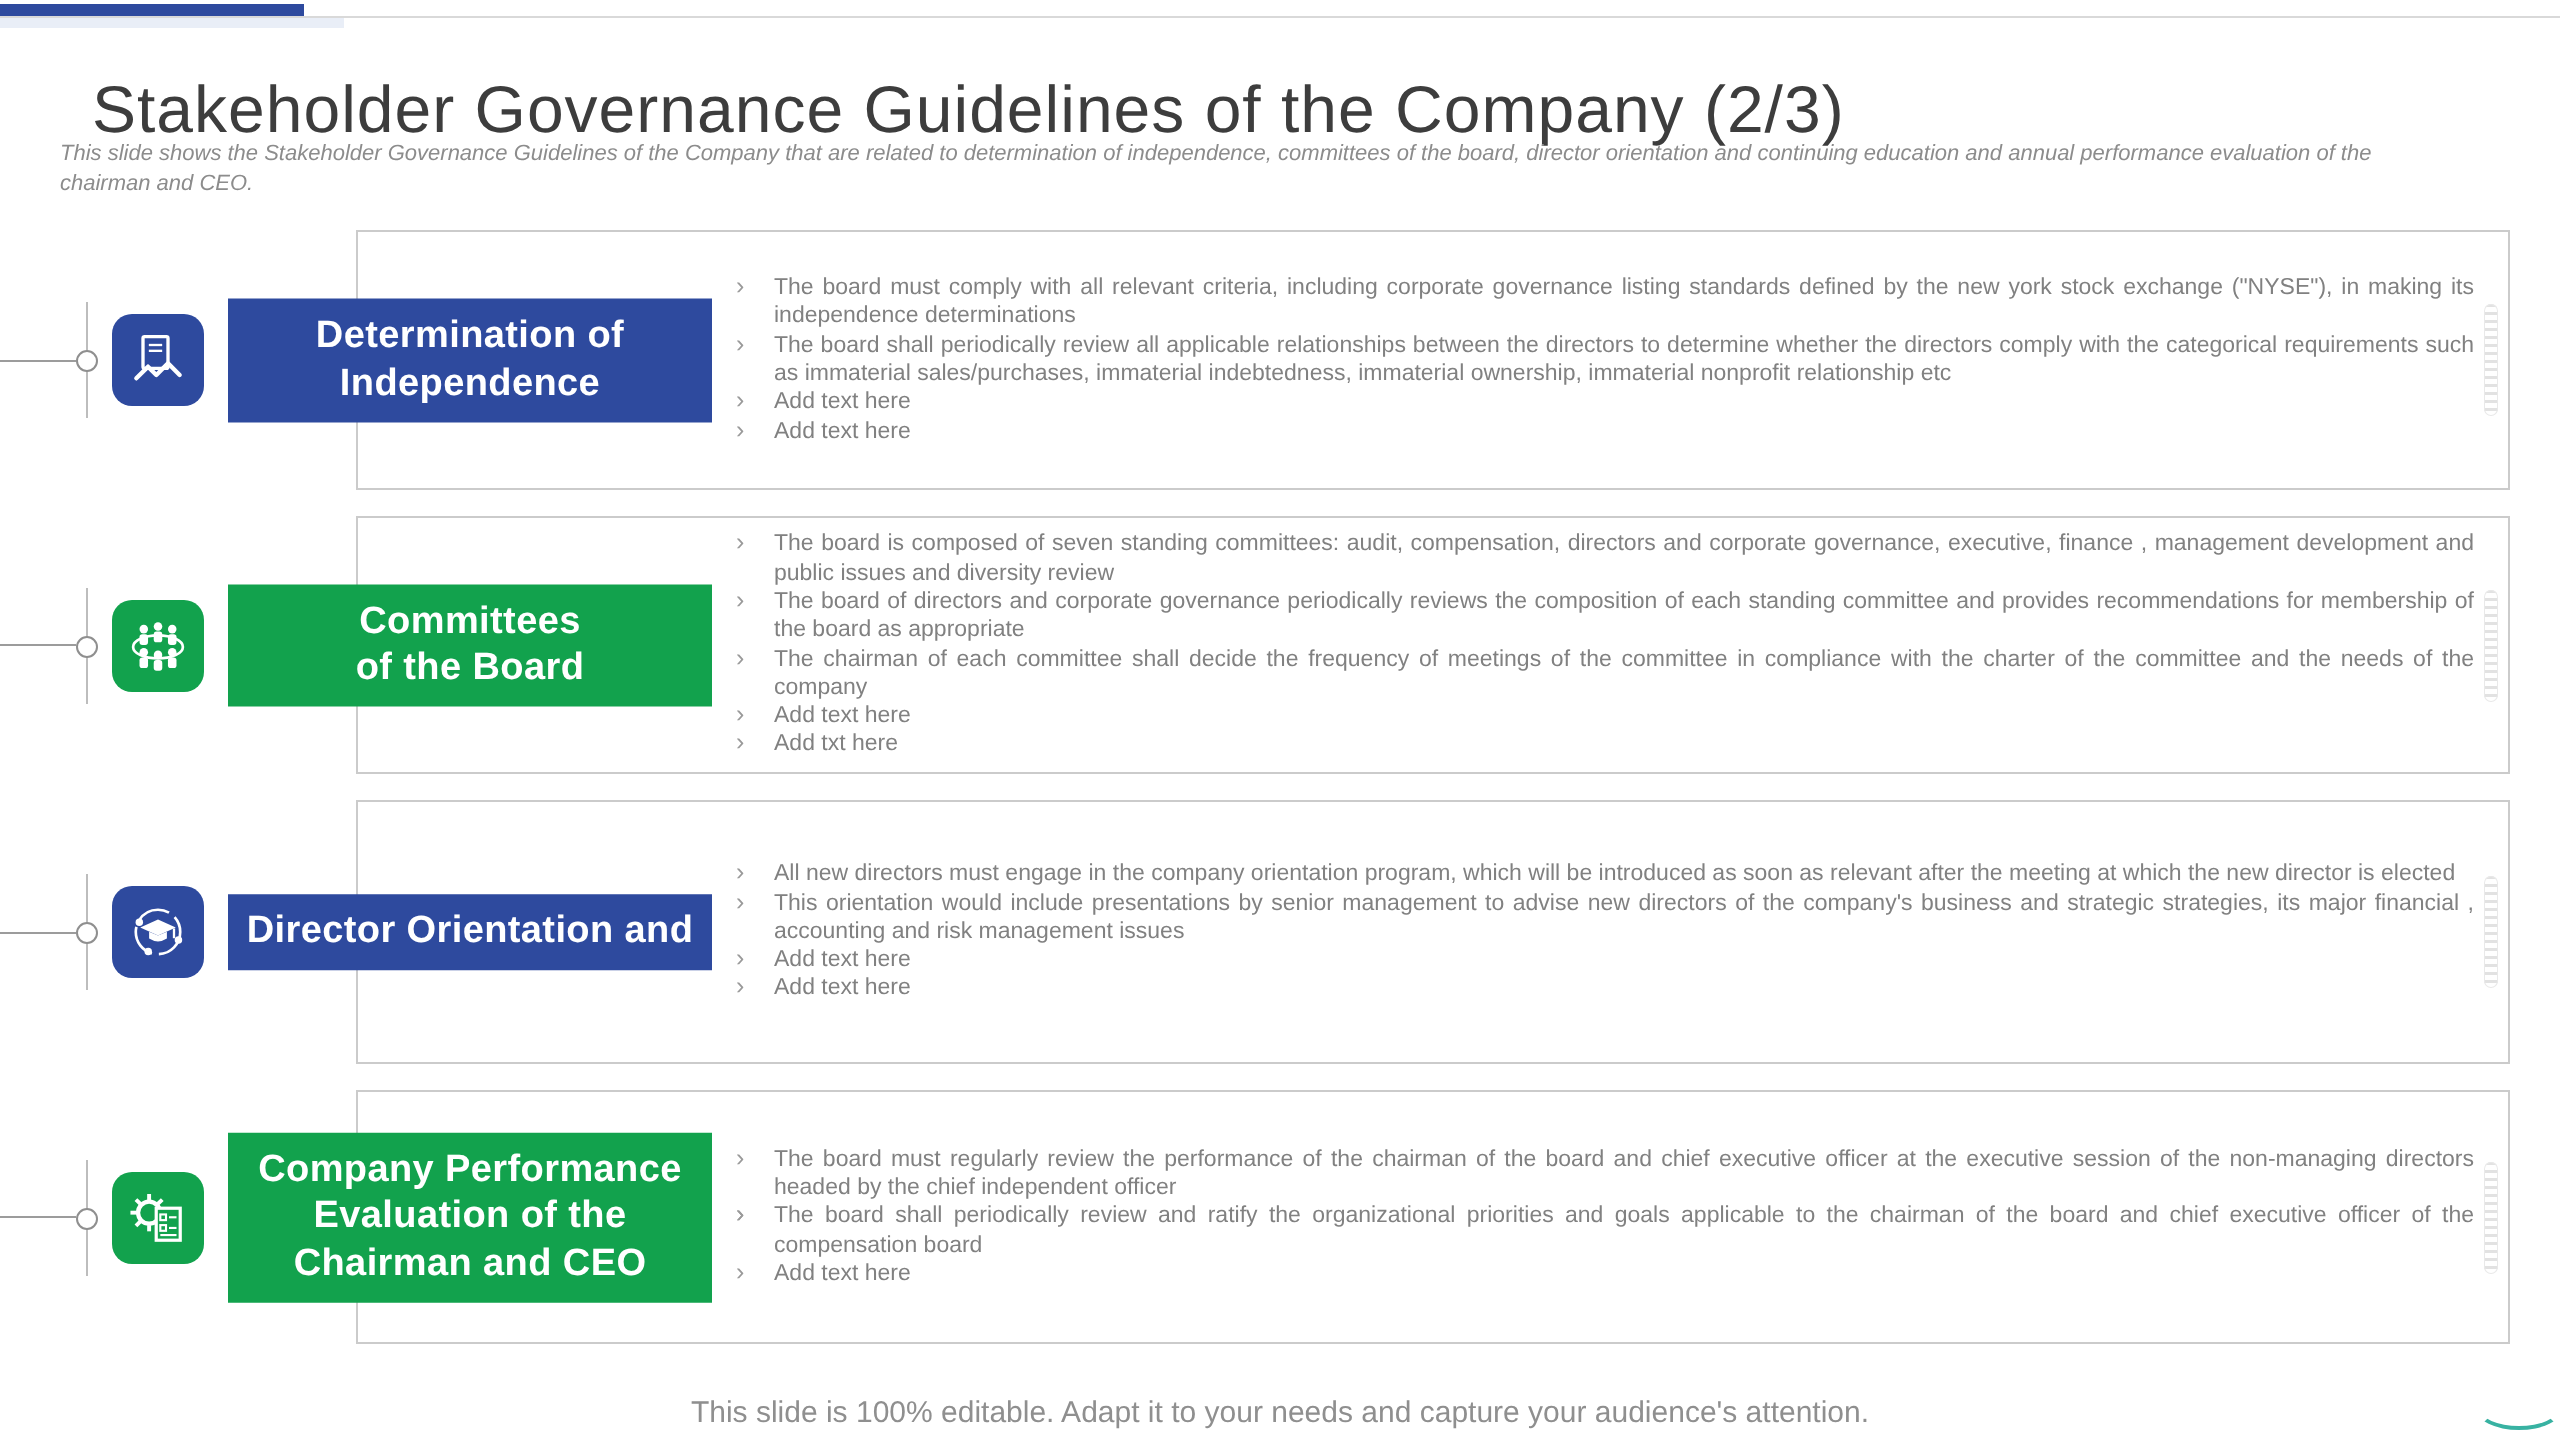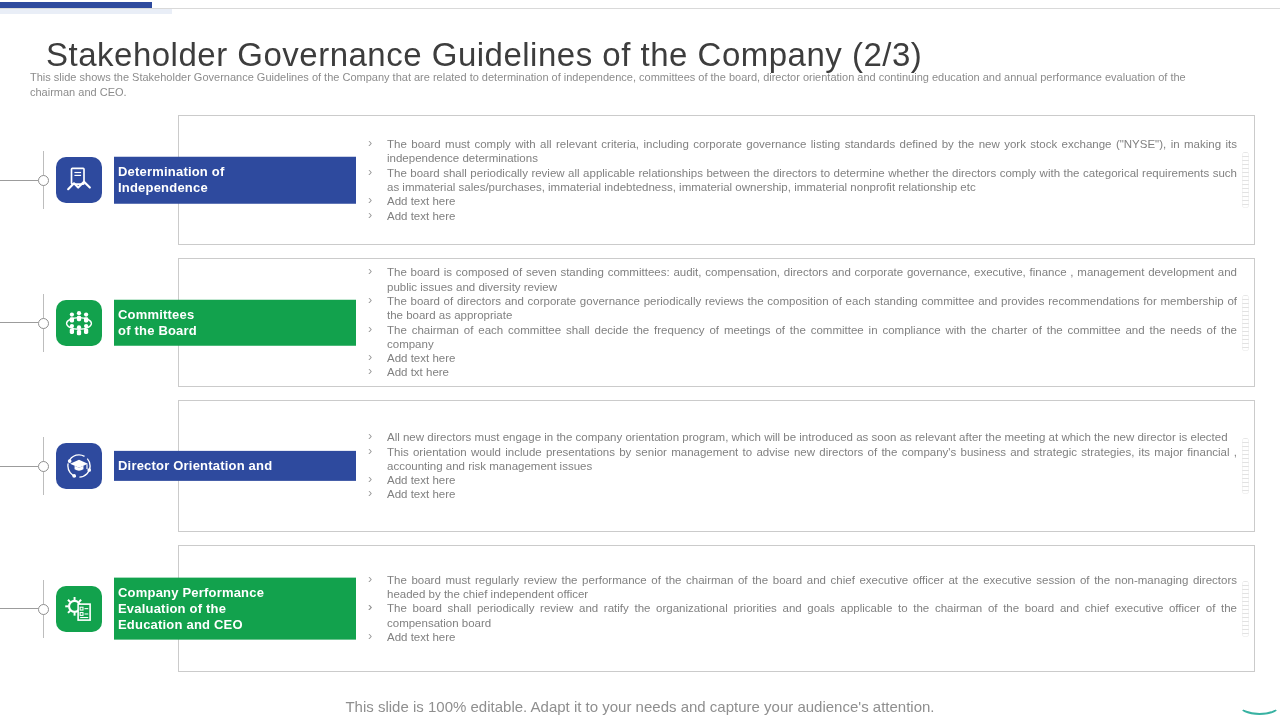--- a/index.html
+++ b/index.html
@@ -7,39 +7,39 @@
     width:1280px;height:720px;overflow:hidden;background:#ffffff;
     font-family:"Liberation Sans",sans-serif;position:relative;
     --blue:#2e4a9e;--green:#12a24d;--badge:#2e4a8f;--teal:#38b2a2;
   }
   .topbar-accent{position:absolute;left:0;top:2px;width:152px;height:7px;background:var(--blue);}
   .topbar-sub{position:absolute;left:0;top:9px;width:172px;height:5px;background:#e9eef7;}
   .topbar-line{position:absolute;left:0;top:8px;width:1280px;height:1px;background:#d9d9d9;}
   .title{position:absolute;left:30px;top:20px;margin:16px;font-size:33px;font-weight:400;
          color:#3d3d3d;letter-spacing:.5px;white-space:nowrap;}
   .subtitle{position:absolute;left:30px;top:70px;width:1172px;margin:0;font-size:11px;
-            color:#8c8c8c;line-height:1.35;}
+            color:#8c8c8c;line-height:1.35;font-style:italic;}
   .sections{position:absolute;left:0;top:115px;width:1280px;}
   .row{position:relative;margin:0 25px 13px 178px;border:1px solid #cbcbcb;box-sizing:border-box;
        display:flex;flex-direction:column;justify-content:center;padding:6px 17px 6px 187px;background:#fff;}
   .row.r1{height:130px}.row.r2{height:129px}.row.r3{height:132px}.row.r4{height:127px}
 
   .connector{position:absolute;left:-179px;top:50%;width:179px;height:0;}
   .hline{position:absolute;left:0;top:-0.5px;width:38px;height:1px;background:#9c9c9c;}
   .vline{position:absolute;left:43px;top:-29px;width:1px;height:58px;background:#bdbdbd;}
   .dot{position:absolute;left:38px;top:-5px;width:9px;height:9px;border:1px solid #8f8f8f;
        border-radius:50%;background:#fff;box-sizing:content-box;}
 
   .icon-sq{position:absolute;left:-123px;top:50%;transform:translateY(-50%);width:46px;height:46px;
            border-radius:10px;display:flex;align-items:center;justify-content:center;}
   .blue-bg{background:var(--blue);} .green-bg{background:var(--green);}
 
   .label{position:absolute;left:-65px;top:50%;transform:translateY(-50%);width:242px;
-         padding:7px 4px;box-sizing:border-box;color:#fff;font-weight:bold;font-size:13px;
-         line-height:1.25;text-align:left;letter-spacing:.2px;}
+         padding:7px 4px;box-sizing:border-box;color:#fff;font-weight:bold;font-size:19px;
+         line-height:1.25;text-align:center;letter-spacing:.2px;}
   .label span{display:block;}
 
   .bullets{list-style:none;margin:0;padding:0;}
   .bullets li{position:relative;padding-left:21px;font-size:11.5px;line-height:14.3px;
               color:#818181;text-align:justify;}
   .chev{position:absolute;left:2px;top:-1px;color:#9a9a9a;font-size:12.5px;}
 
   .scrollgrip{position:absolute;right:5px;top:50%;transform:translateY(-50%);width:7px;height:56px;
               border-radius:4px;background:repeating-linear-gradient(180deg,#e2e2e2 0 1.5px,#ffffff 1.5px 4px);
               box-shadow:inset 0 0 0 0.5px #e9e9e9;}
@@ -181,21 +181,21 @@
         <rect x="19.3" y="16" width="3.2" height="3.2" fill="none" stroke="#fff" stroke-width="1.2"></rect>
         <rect x="19.3" y="22" width="3.2" height="3.2" fill="none" stroke="#fff" stroke-width="1.2"></rect>
         <line x1="24.2" y1="17.6" x2="28.4" y2="17.6" stroke="#fff" stroke-width="1.2"></line>
         <line x1="24.2" y1="23.6" x2="28.4" y2="23.6" stroke="#fff" stroke-width="1.2"></line>
         <line x1="19.3" y1="27.6" x2="28.4" y2="27.6" stroke="#fff" stroke-width="1.2"></line>
       </svg>
     </div>
     <div class="label green-bg">
       <span>Company Performance</span>
       <span>Evaluation of the</span>
-      <span>Education and CEO</span>
+      <span>Chairman and CEO</span>
     </div>
     <ul class="bullets">
       <li><span class="chev">›</span><span>The board must regularly review the performance of the chairman of the board and chief executive officer at the executive session of the non-managing directors headed by the chief independent officer</span></li>
       <li><span class="chev">›</span></li>
       <li><span class="chev">›</span><span>The board shall periodically review and ratify the organizational priorities and goals applicable to the chairman of the board and chief executive officer of the compensation board</span></li>
       <li><span class="chev">›</span><span>Add text here</span></li>
     </ul>
     <div class="scrollgrip"></div>
   </section>
 

